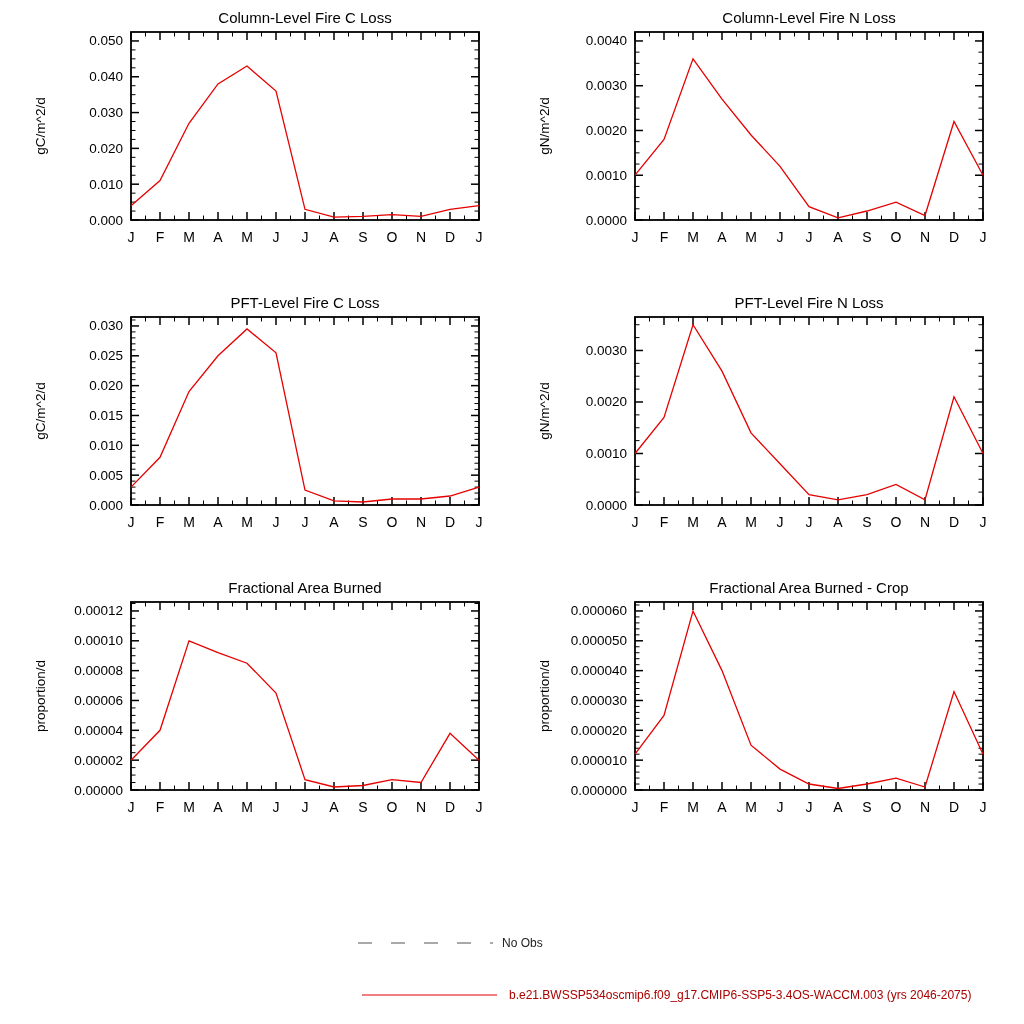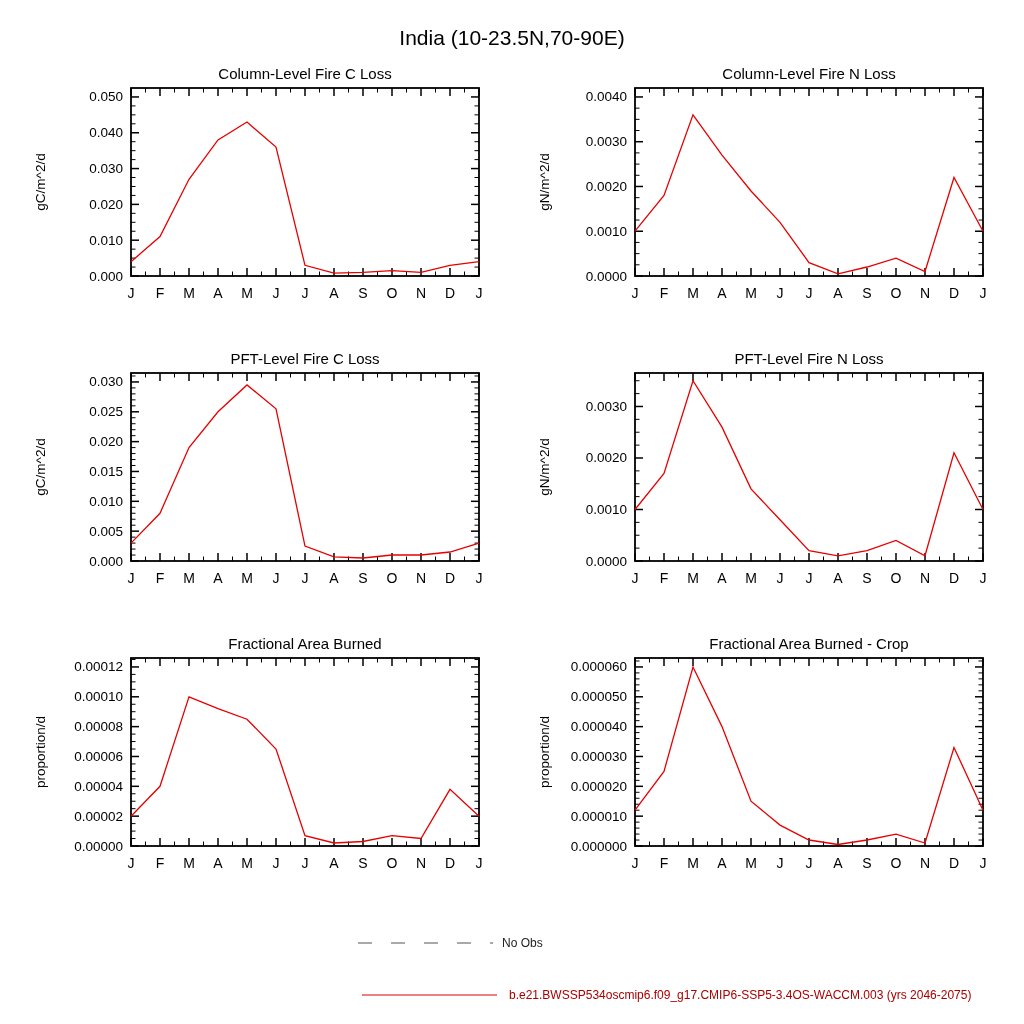--- a/index.html
+++ b/index.html
@@ -43,21 +43,20 @@
     color: #222;
     white-space: nowrap;
   }
   .series-text { color: #aa0000; }
 </style>
 </head>
 <body>
 
 <div class="page">
 
-  <div class="page-title">India (10-23.5N,70-90E)</div>
 
   <div class="charts-grid">
     <div class="chart"><svg width="474" height="285" viewBox="0 0 474 285" style="font-family:'Liberation Sans',sans-serif">
           <text x="282" y="21" text-anchor="middle" font-size="15" fill="#000">Column-Level Fire C Loss</text>
           <rect x="108" y="30" width="348" height="188" fill="none" stroke="#000000" stroke-width="1.8"></rect>
           <line x1="108" y1="218" x2="116" y2="218" stroke="#000000" stroke-width="1.5"></line>
           <line x1="448" y1="218" x2="456" y2="218" stroke="#000000" stroke-width="1.5"></line>
           <text x="100" y="222.5" text-anchor="end" font-size="13.5" fill="#000">0.000</text>
           <line x1="108" y1="182.1904761904762" x2="116" y2="182.1904761904762" stroke="#000000" stroke-width="1.5"></line>
           <line x1="448" y1="182.1904761904762" x2="456" y2="182.1904761904762" stroke="#000000" stroke-width="1.5"></line>

